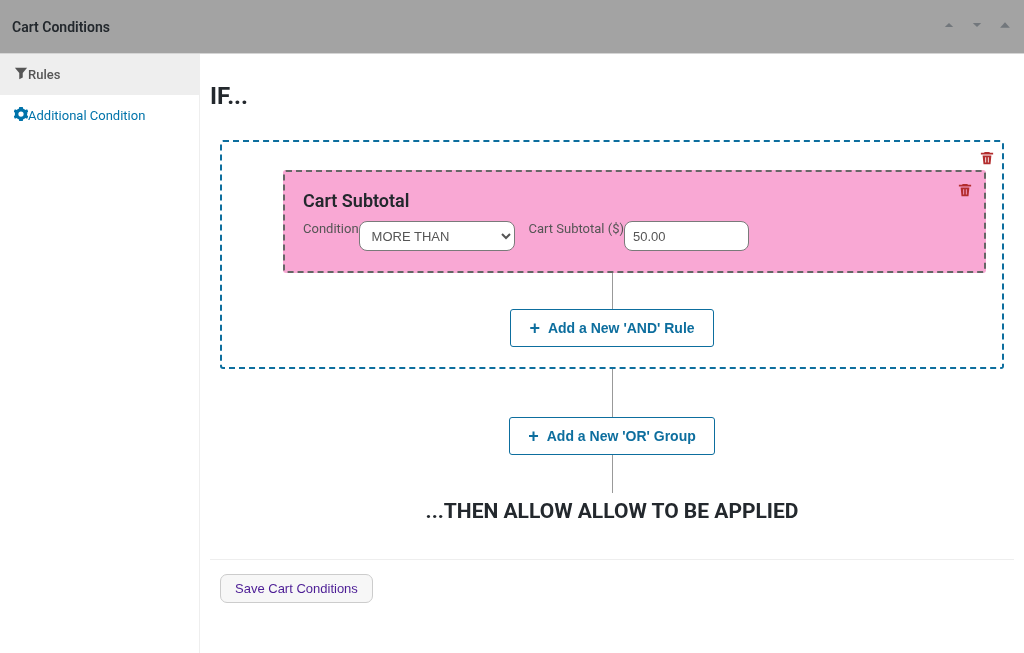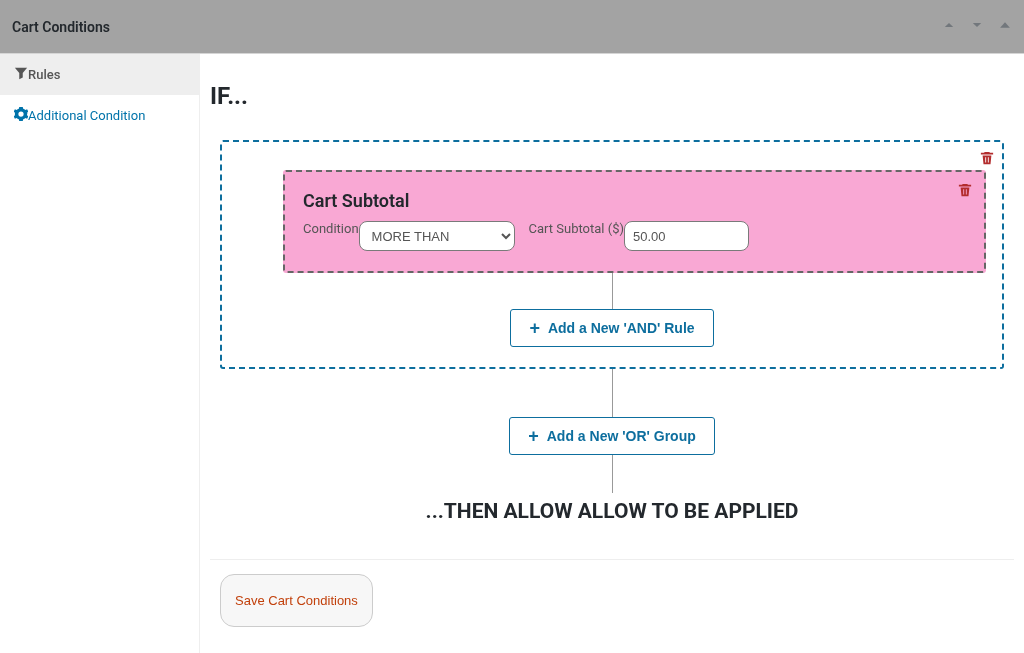--- a/index.html
+++ b/index.html
@@ -164,24 +164,24 @@
       margin-top: 6px;
     }
     .footer {
       margin-top: 36px;
       border-top: 1px solid #eee;
       padding: 14px 10px;
     }
     .save-btn {
       border: 1px solid #ccc;
       background: #f7f7f7;
-      color: #c2410c;
-      padding: 18px 14px;
-      font-size: 13px;
-      border-radius: 14px;
+      color: #4c1d95;
+      padding: 6px 14px;
+      font-size: 13px;
+      border-radius: 7px;
       cursor: pointer;
     }
     .trash-svg { width: 14px; height: 14px; fill: #b32d2e; }
   </style>
 </head>
 <body>
 
 <div class="panel-header">
   <span class="panel-title">Cart Conditions</span>
   <div class="panel-actions">

